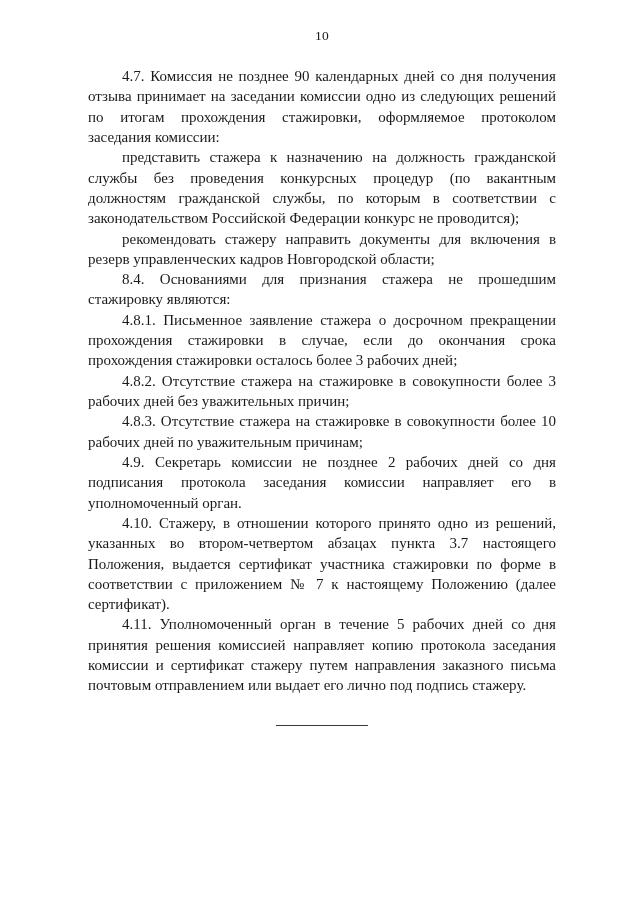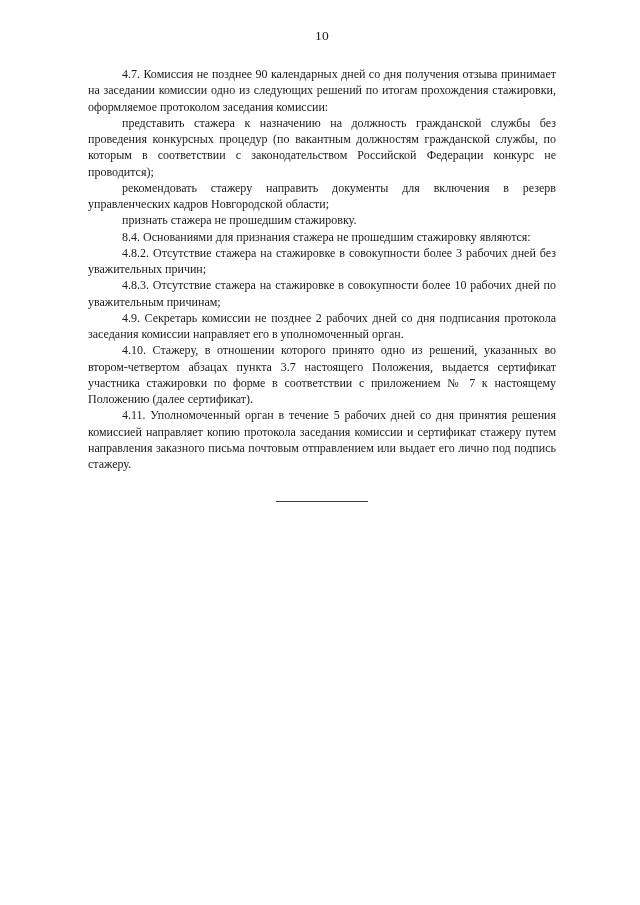--- a/index.html
+++ b/index.html
@@ -20,21 +20,21 @@
     box-sizing: border-box;
     padding: 28px 72px 0 88px;
   }
   .page-number {
     text-align: center;
     font-size: 13.5px;
     margin: 0 0 22px 0;
     letter-spacing: 0.2px;
   }
   .body-text {
-    font-size: 12px;
+    font-size: 15px;
     line-height: 1.355;
     text-align: justify;
     text-justify: inter-word;
   }
   p {
     margin: 0;
     text-indent: 34px;
     hyphens: none;
   }
   .divider-wrap {
@@ -52,22 +52,22 @@
 <body>
 
 <div class="page">
 
   <div class="page-number">10</div>
 
   <div class="body-text">
     <p>4.7. Комиссия не позднее 90 календарных дней со дня получения отзыва принимает на заседании комиссии одно из следующих решений по итогам прохождения стажировки, оформляемое протоколом заседания комиссии:</p>
     <p>представить стажера к назначению на должность гражданской службы без проведения конкурсных процедур (по вакантным должностям гражданской службы, по которым в соответствии с законодательством Российской Федерации конкурс не проводится);</p>
     <p>рекомендовать стажеру направить документы для включения в резерв управленческих кадров Новгородской области;</p>
-    <p>признать стажера не прошедшим стажировку.</p>
     <p>8.4. Основаниями для признания стажера не прошедшим стажировку являются:</p>
+    <p>4.8.1. Письменное заявление стажера о досрочном прекращении прохождения стажировки в случае, если до окончания срока прохождения стажировки осталось более 3 рабочих дней;</p>
     <p>4.8.2. Отсутствие стажера на стажировке в совокупности более 3 рабочих дней без уважительных причин;</p>
     <p>4.8.3. Отсутствие стажера на стажировке в совокупности более 10 рабочих дней по уважительным причинам;</p>
     <p>4.9. Секретарь комиссии не позднее 2 рабочих дней со дня подписания протокола заседания комиссии направляет его в уполномоченный орган.</p>
     <p>4.10. Стажеру, в отношении которого принято одно из решений, указанных во втором-четвертом абзацах пункта 3.7 настоящего Положения, выдается сертификат участника стажировки по форме в соответствии с приложением № 7 к настоящему Положению (далее сертификат).</p>
     <p>4.11. Уполномоченный орган в течение 5 рабочих дней со дня принятия решения комиссией направляет копию протокола заседания комиссии и сертификат стажеру путем направления заказного письма почтовым отправлением или выдает его лично под подпись стажеру.</p>
   </div>
 
   <div class="divider-wrap">
     <span class="divider"></span>
   </div>

